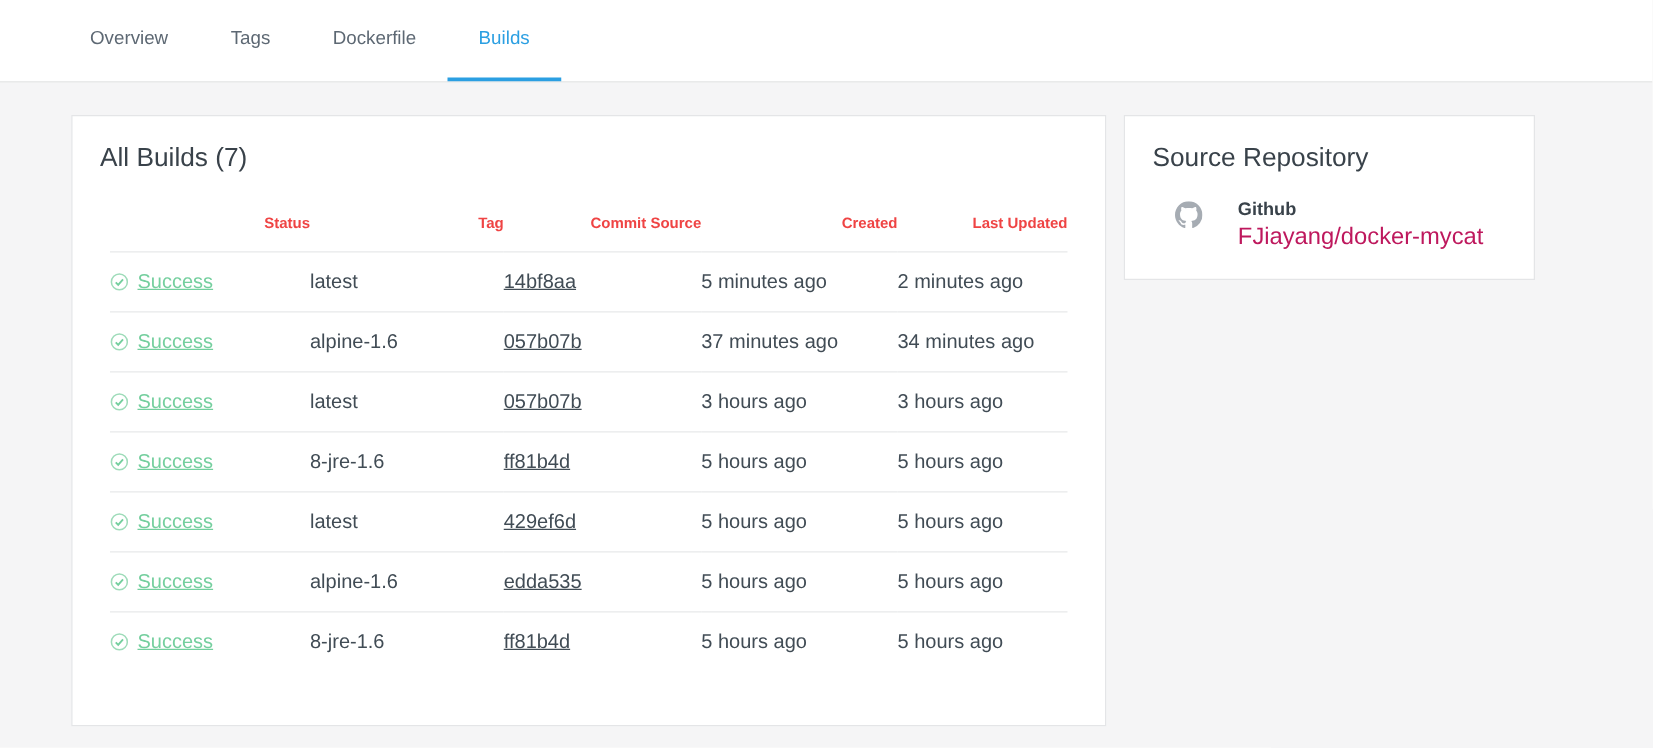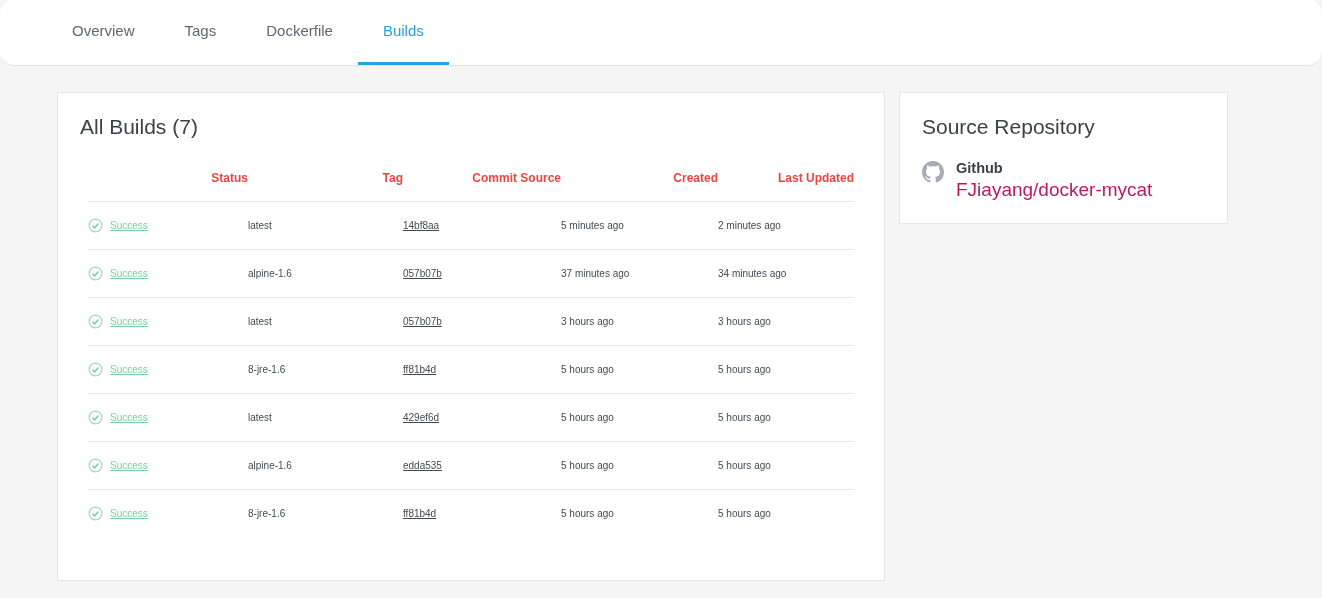--- a/index.html
+++ b/index.html
@@ -10,21 +10,20 @@
     overflow: hidden;
   }
   
   .tabbar {
     height: 66px;
     background: #ffffff;
     border-bottom: 1px solid #e2e3e4;
     display: flex;
     align-items: stretch;
     padding-left: 47px;
-    border-radius: 14px;
   }
   .tab {
     padding: 0 25px;
     line-height: 62px;
     font-size: 15px;
     color: #5d6873;
     border-bottom: 3px solid transparent;
     cursor: pointer;
     white-space: nowrap;
   }
@@ -63,21 +62,21 @@
   table.builds th {
     font-size: 12px;
     font-weight: 700;
     color: #ef4444;
     text-align: right;
     padding: 0 0 16px 1px;
     border-bottom: 1px solid #e8e9ea;
   }
   table.builds td {
     height: 48px;
-    font-size: 10px;
+    font-size: 16px;
     color: #414c55;
     border-bottom: 1px solid #e8e9ea;
     vertical-align: middle;
   }
   table.builds tbody tr:last-child td { border-bottom: none; }
   .col-status  { width: 160px; }
   .col-tag     { width: 155px; }
   .col-commit  { width: 158px; }
   .col-created { width: 157px; }
   .status-cell { display: flex; align-items: center; gap: 7px; }
@@ -97,21 +96,22 @@
   }
   
   .repo-card {
     width: 329px;
     padding: 22px;
   }
   .repo-row {
     margin-top: 21px;
     display: flex;
     align-items: flex-start;
-    gap: 12px;
+    gap: 28px;
+    justify-content: center;
   }
   .gh-icon { width: 22px; height: 22px; fill: #a6acb3; flex: 0 0 auto; margin-top: 1px; }
   .provider {
     font-size: 14.5px;
     font-weight: 700;
     color: #39424a;
   }
   a.repo-link {
     display: block;
     margin-top: 3px;

